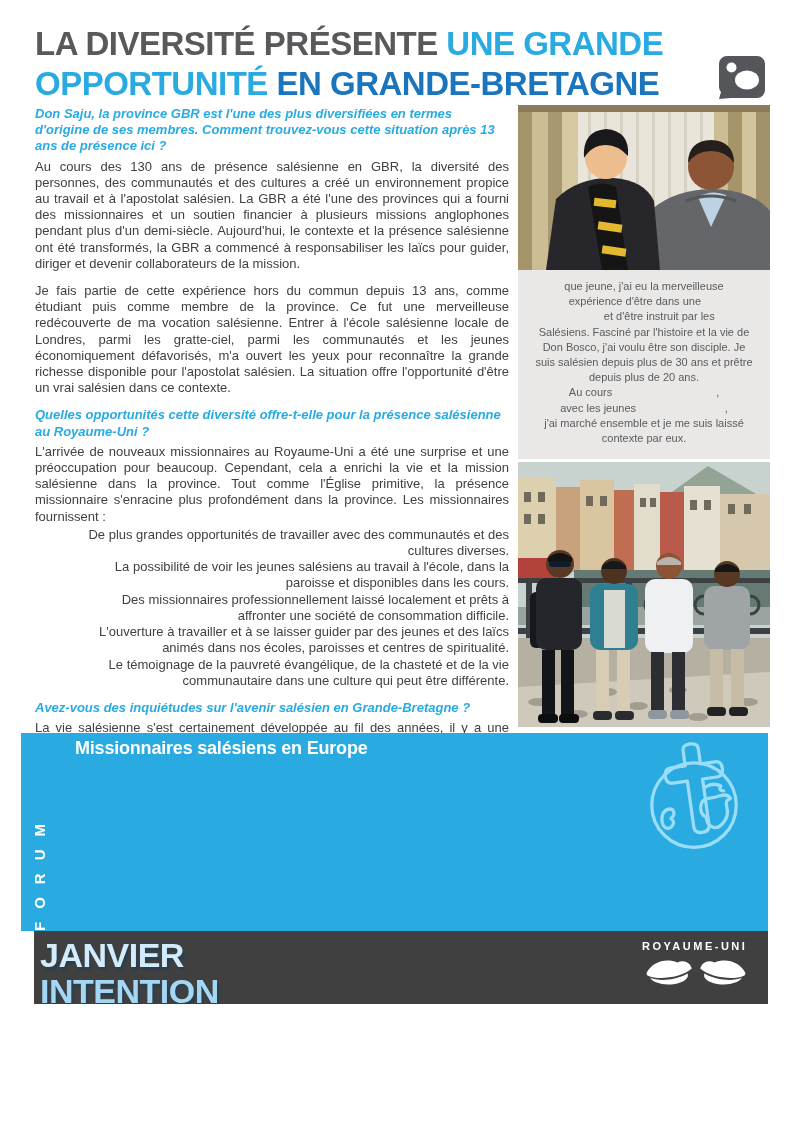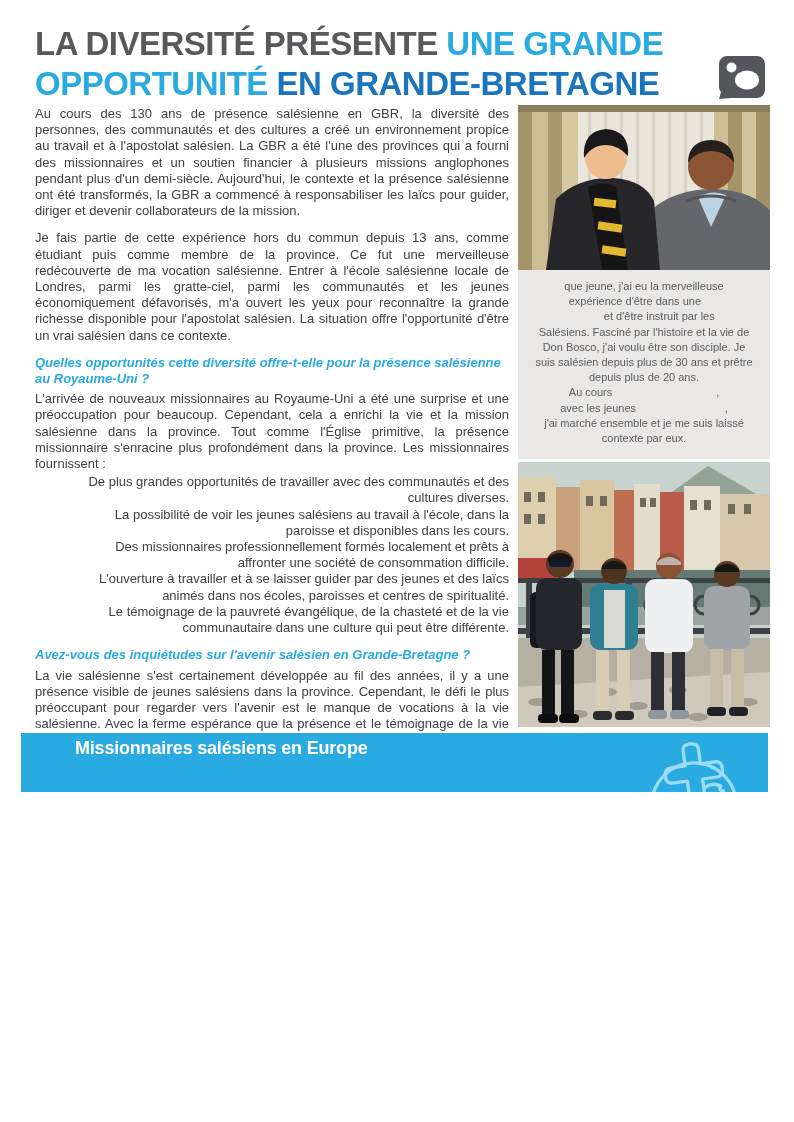--- a/index.html
+++ b/index.html
@@ -1,16 +1,16 @@
 <!DOCTYPE html>
 <html><head>
 <meta charset="utf-8">
 <style>
   html,body{margin:0;padding:0;background:#ffffff;}
-  .page{position:relative;width:794px;height:792px;background:#ffffff;overflow:hidden;
+  .page{position:relative;width:794px;height:1004px;background:#ffffff;overflow:hidden;
         font-family:"Liberation Sans","DejaVu Sans",sans-serif;}
   
   .title{position:absolute;left:35px;top:24px;width:740px;font-weight:bold;
          font-size:33px;line-height:40px;letter-spacing:-0.5px;}
   .t-gray{color:#58595b;}
   .t-light{color:#29abe2;}
   .t-navy{color:#1b75bc;text-align:center;}
   
   .col-left{position:absolute;left:35px;top:106px;width:474px;color:#414042;
             font-size:13px;line-height:16.2px;}
@@ -55,28 +55,29 @@
     <div><span class="t-light">OPPORTUNITÉ </span><span class="t-navy"> EN GRANDE-BRETAGNE</span></div>
   </div>
 
   <svg class="chat-icon" viewBox="0 0 46 43">
     <path d="M8,0 h30 a8,8 0 0 1 8,8 v26 a8,8 0 0 1 -8,8 H12 L0,43 L2,36 a8,8 0 0 1 -2,-6 V8 a8,8 0 0 1 8,-8 z" fill="#55565a"></path>
     <ellipse cx="28" cy="24" rx="12" ry="9.5" fill="#ffffff"></ellipse>
     <circle cx="12.5" cy="11.5" r="5" fill="#ffffff"></circle>
   </svg>
 
   <div class="col-left">
+    <div class="question" style="margin-top:0">Don Saju, la province GBR est l'une des plus diversifiées en termes d'origine de ses membres. Comment trouvez-vous cette situation après 13 ans de présence ici ?</div>
     <p class="para">Au cours des 130 ans de présence salésienne en GBR, la diversité des personnes, des communautés et des cultures a créé un environnement propice au travail et à l'apostolat salésien. La GBR a été l'une des provinces qui a fourni des missionnaires et un soutien financier à plusieurs missions anglophones pendant plus d'un demi-siècle. Aujourd'hui, le contexte et la présence salésienne ont été transformés, la GBR a commencé à responsabiliser les laïcs pour guider, diriger et devenir collaborateurs de la mission.</p>
     <p class="para">Je fais partie de cette expérience hors du commun depuis 13 ans, comme étudiant puis comme membre de la province. Ce fut une merveilleuse redécouverte de ma vocation salésienne. Entrer à l'école salésienne locale de Londres, parmi les gratte-ciel, parmi les communautés et les jeunes économiquement défavorisés, m'a ouvert les yeux pour reconnaître la grande richesse disponible pour l'apostolat salésien. La situation offre l'opportunité d'être un vrai salésien dans ce contexte.</p>
     <div class="question">Quelles opportunités cette diversité offre-t-elle pour la présence salésienne au Royaume-Uni ?</div>
     <p class="para" style="margin-bottom:2px">L'arrivée de nouveaux missionnaires au Royaume-Uni a été une surprise et une préoccupation pour beaucoup. Cependant, cela a enrichi la vie et la mission salésienne dans la province. Tout comme l'Église primitive, la présence missionnaire s'enracine plus profondément dans la province. Les missionnaires fournissent :</p>
     <div class="bullets">
       <div class="bullet-item">De plus grandes opportunités de travailler avec des communautés et des cultures diverses.</div>
       <div class="bullet-item">La possibilité de voir les jeunes salésiens au travail à l'école, dans la paroisse et disponibles dans les cours.</div>
-      <div class="bullet-item">Des missionnaires professionnellement formés localement et prêts à affronter une société de consommation difficile.</div>
+      <div class="bullet-item">Des missionnaires professionnellement laissé localement et prêts à affronter une société de consommation difficile.</div>
       <div class="bullet-item">L'ouverture à travailler et à se laisser guider par des jeunes et des laïcs animés dans nos écoles, paroisses et centres de spiritualité.</div>
       <div class="bullet-item">Le témoignage  de la pauvreté évangélique, de la chasteté et de la vie communautaire dans une culture qui peut être différente.</div>
     </div>
     <div class="question">Avez-vous des inquiétudes sur l'avenir salésien en Grande-Bretagne ?</div>
     <p class="para">La vie salésienne s'est certainement développée au fil des années, il y a une présence visible de jeunes salésiens dans la province. Cependant, le défi le plus préoccupant pour regarder vers l'avenir est le manque de vocations à la vie salésienne. Avec la ferme espérance que la présence et le témoignage de la vie salésienne conduiront de plus en plus de jeunes à suivre les traces de Don Bosco.</p>
   </div>
 
   <div class="col-right">
 
     <svg class="photo" viewBox="0 0 252 165">

